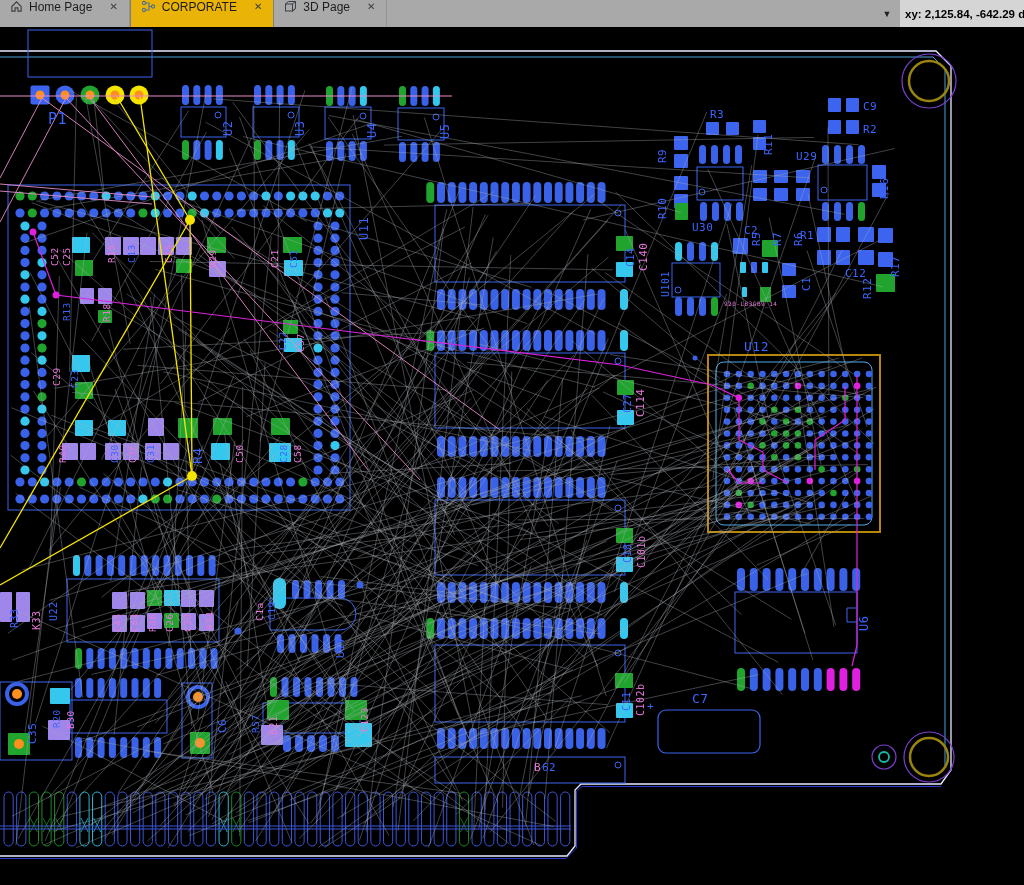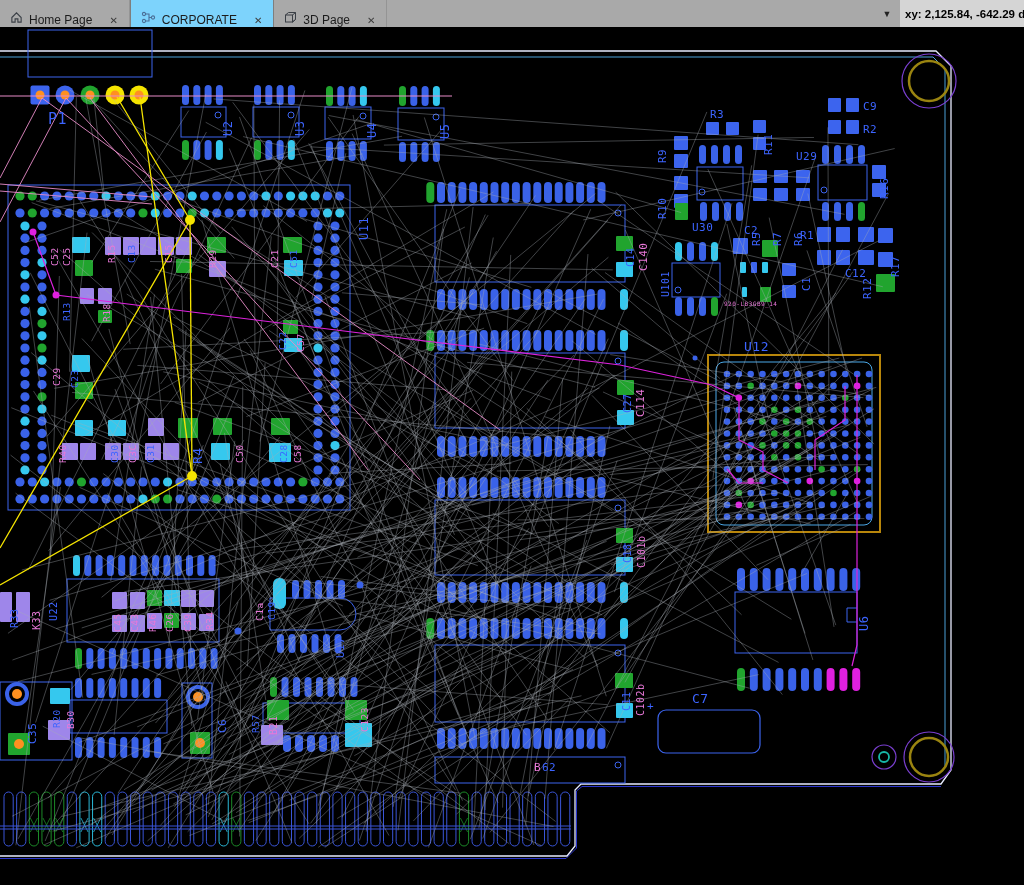--- a/index.html
+++ b/index.html
@@ -1,21 +1,21 @@
 <!DOCTYPE html>
 <html><head>
 <meta charset="utf-8">
 <style>
   html,body{margin:0;padding:0;background:#000;width:1024px;height:885px;overflow:hidden;}
   *{box-sizing:border-box;}
   body{font-family:"Liberation Sans",sans-serif;}
   .tabbar{position:absolute;top:0;left:0;width:1024px;height:27px;background:#a9a9a9;display:flex;align-items:stretch;z-index:5;}
-  .tab{display:flex;align-items:flex-end;gap:6px;padding:0 8px 0 10px;font-size:12px;color:#1c1c1c;border-right:1px solid #949494;cursor:default;}
+  .tab{display:flex;align-items:flex-start;gap:6px;padding:0 8px 0 10px;font-size:12px;color:#1c1c1c;border-right:1px solid #949494;cursor:default;}
   .tab .lbl{white-space:nowrap;}
-  .tab.active{background:#7dd3fc;border-left:1px solid #7e7e7e;border-right:1px solid #7e7e7e;}
+  .tab.active{background:#eab308;border-left:1px solid #7e7e7e;border-right:1px solid #7e7e7e;}
   .tab .close{font-size:10px;color:#3c3c3c;margin-left:8px;padding:1px 3px;}
   .tab-spacer{flex:1;}
   .tab-drop{width:26px;display:flex;align-items:center;justify-content:center;font-size:9px;color:#222;}
   .status-xy{width:124px;background:#d5d5d5;color:#000;font-size:11.5px;font-weight:bold;display:flex;align-items:center;padding-left:5px;white-space:nowrap;overflow:hidden;}
   .pcb-wrap{position:absolute;top:0;left:0;z-index:1;}
   svg text{font-family:"DejaVu Sans Mono",monospace;letter-spacing:0.5px;}
 </style>
 </head>
 <body>
 

